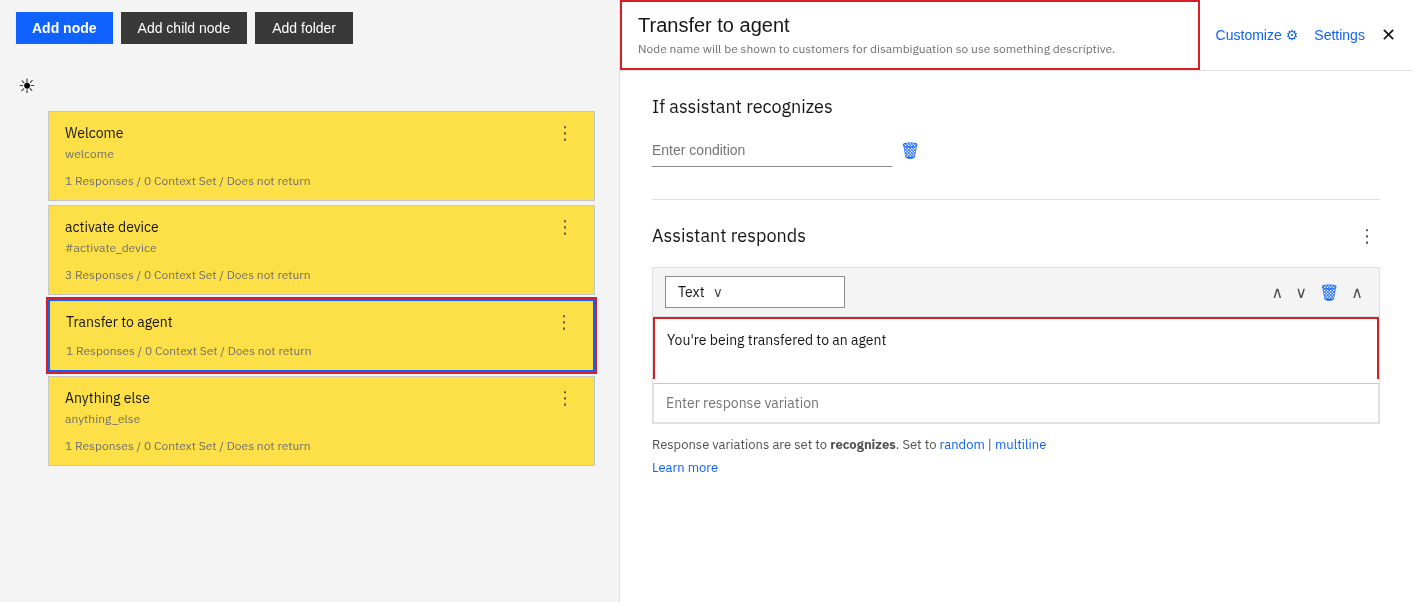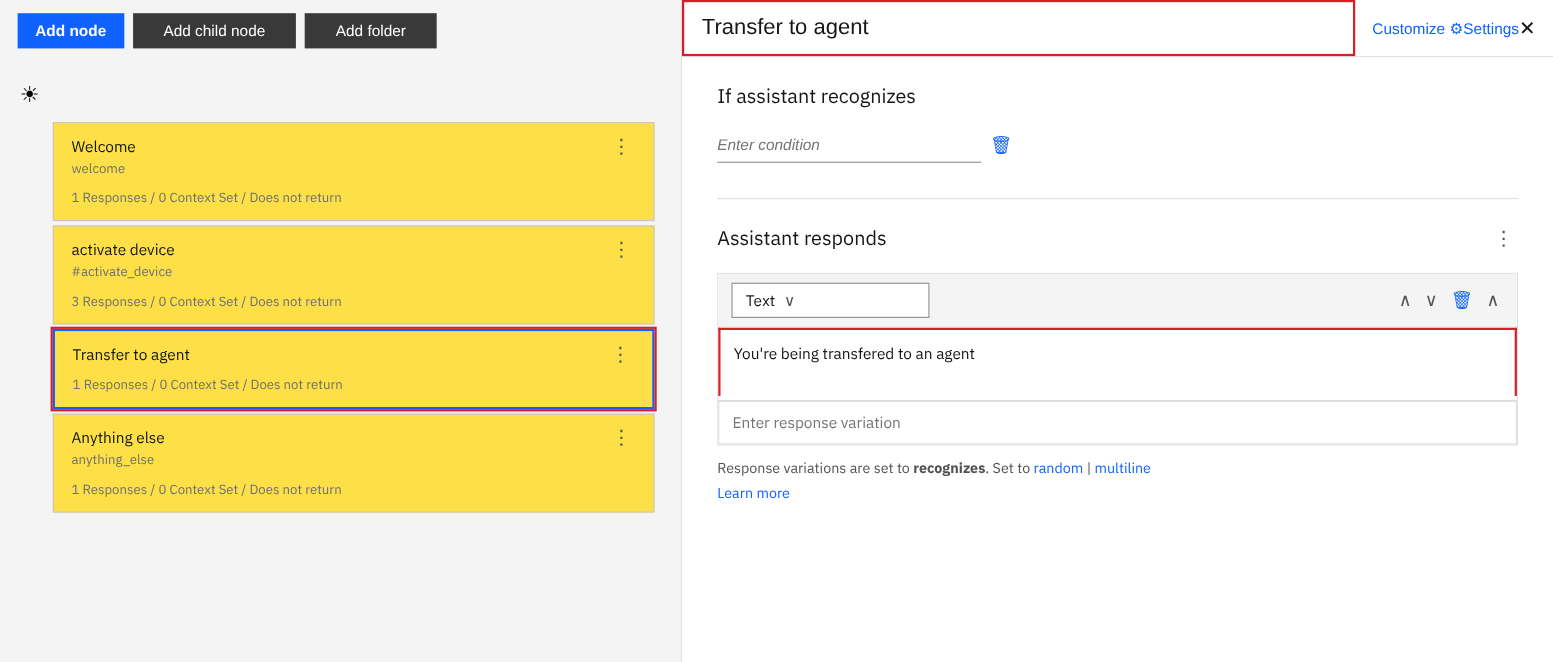--- a/index.html
+++ b/index.html
@@ -36,21 +36,21 @@
       padding: 8px 16px;
       cursor: pointer;
       font-size: 14px;
       font-weight: 700;
     }
 
     .btn-dark {
       background: #393939;
       color: white;
       border: none;
-      padding: 8px 28px;
+      padding: 8px 17px;
       cursor: pointer;
       font-size: 14px;
       font-weight: 400;
     }
 
     .node-tree {
       padding: 8px 24px 8px 48px;
       display: flex;
       flex-direction: column;
       gap: 4px;
@@ -149,21 +149,21 @@
 
     .node-title-hint {
       font-size: 12px;
       color: #6f6f6f;
       margin-top: 4px;
     }
 
     .right-actions {
       display: flex;
       align-items: center;
-      gap: 0;
+      gap: 16px;
       padding: 12px 16px;
     }
 
     .customize-btn {
       background: none;
       border: none;
       cursor: pointer;
       color: #0f62fe;
       font-size: 14px;
       display: flex;
@@ -209,21 +209,20 @@
 
     .condition-input {
       border: none;
       border-bottom: 1px solid #8d8d8d;
       padding: 8px 0;
       font-size: 14px;
       color: #a16207;
       background: transparent;
       outline: none;
       width: 240px;
-      font-style: italic;
     }
 
     .trash-icon-blue {
       color: #0f62fe;
       font-size: 16px;
       cursor: pointer;
       background: none;
       border: none;
     }
 
@@ -388,20 +387,21 @@
       <div class="node-card-subtitle">anything_else</div>
       <div class="node-card-meta">1 Responses / 0 Context Set / Does not return</div>
     </div>
   </div>
 </div>
 
 <div class="right-panel">
   <div class="right-header">
     <div class="node-title-section">
       <input class="node-title-input" type="text" value="Transfer to agent" style="">
+      <div class="node-title-hint">Node name will be shown to customers for disambiguation so use something descriptive.</div>
     </div>
     <div class="right-actions">
       <button class="customize-btn">
         <span>Customize</span>
         <span class="gear-icon">⚙</span>
       </button>
       <button class="settings-link">Settings</button>
       <button class="close-btn">✕</button>
     </div>
   </div>

